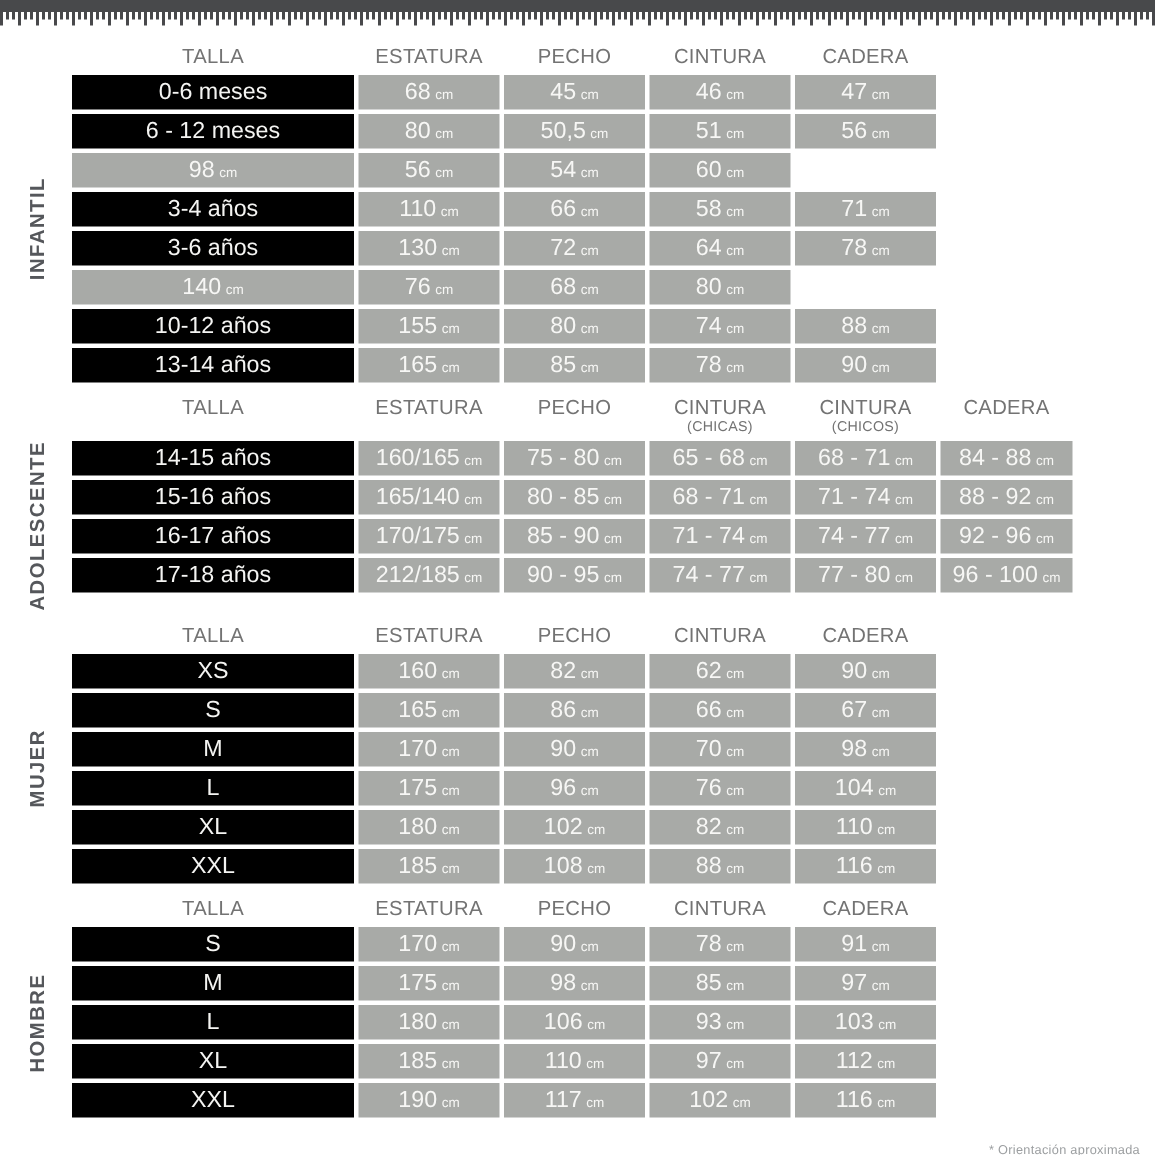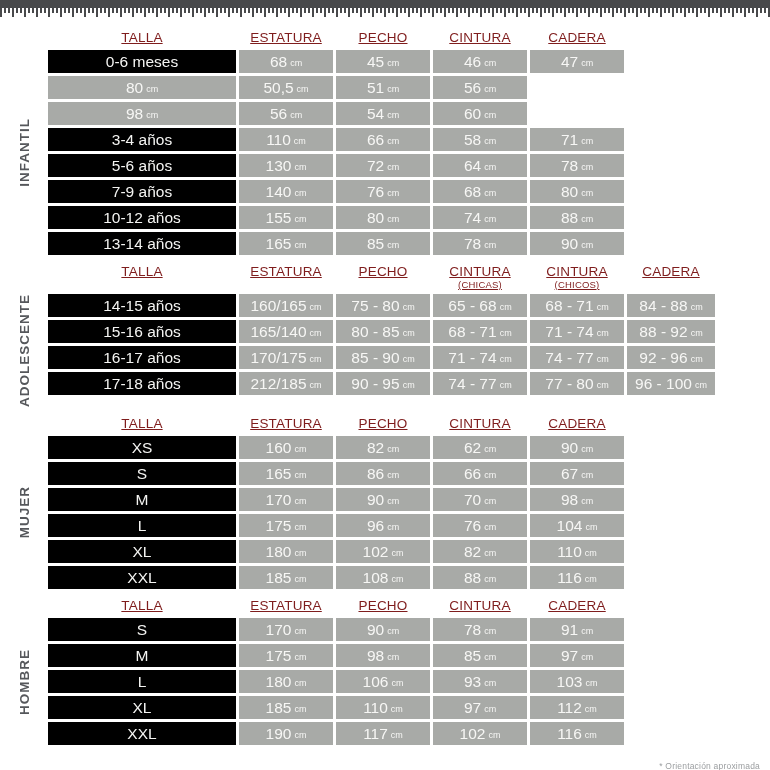--- a/index.html
+++ b/index.html
@@ -29,25 +29,24 @@
   .sect + .sect { margin-top: 9px; }
   .hdr-row, .row {
     display: grid;
     column-gap: 3px;
   }
   .g4 { grid-template-columns: 188px 94px 94px 94px 94px; }
   .g5 { grid-template-columns: 188px 94px 94px 94px 94px 88px; }
   .hdr-row { padding-left: 48px; margin-bottom: 4px; width: max-content; }
   .hdr-cell {
     text-align: center;
-    color: #7f1d1d;
+    color: #737373;
     font-size: 13.5px;
     letter-spacing: 0.2px;
     line-height: 16px;
-    text-decoration: underline;
   }
   .hdr-sub {
     display: block;
     font-size: 9.5px;
     line-height: 10px;
     letter-spacing: 0.2px;
   }
   .body { display: flex; width: max-content; }
   .v-label {
     width: 48px;
@@ -131,20 +130,21 @@
                 <span class="num">46</span>
                 <span class="unit">cm</span>
               </div>
               <div class="cell val">
                 <span class="num">47</span>
                 <span class="unit">cm</span>
               </div>
             </div>
 
             <div class="row g4">
+              <div class="cell talla">6 - 12 meses</div>
               <div class="cell val">
                 <span class="num">80</span>
                 <span class="unit">cm</span>
               </div>
               <div class="cell val">
                 <span class="num">50,5</span>
                 <span class="unit">cm</span>
               </div>
               <div class="cell val">
                 <span class="num">51</span>
@@ -189,41 +189,40 @@
                 <span class="num">58</span>
                 <span class="unit">cm</span>
               </div>
               <div class="cell val">
                 <span class="num">71</span>
                 <span class="unit">cm</span>
               </div>
             </div>
 
             <div class="row g4">
-              <div class="cell talla">5-6 años</div>
+              <div class="cell talla">3-6 años</div>
               <div class="cell val">
                 <span class="num">130</span>
                 <span class="unit">cm</span>
               </div>
               <div class="cell val">
                 <span class="num">72</span>
                 <span class="unit">cm</span>
               </div>
               <div class="cell val">
                 <span class="num">64</span>
                 <span class="unit">cm</span>
               </div>
               <div class="cell val">
                 <span class="num">78</span>
                 <span class="unit">cm</span>
               </div>
             </div>
 
             <div class="row g4">
-              <div class="cell talla">7-9 años</div>
               <div class="cell val">
                 <span class="num">140</span>
                 <span class="unit">cm</span>
               </div>
               <div class="cell val">
                 <span class="num">76</span>
                 <span class="unit">cm</span>
               </div>
               <div class="cell val">
                 <span class="num">68</span>

